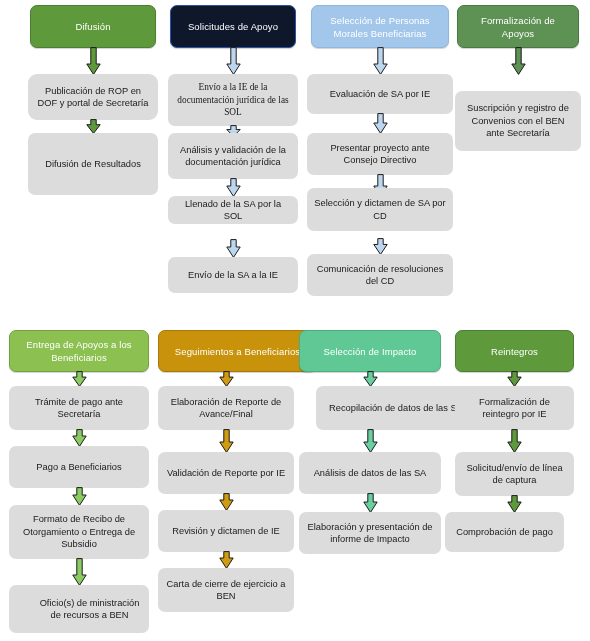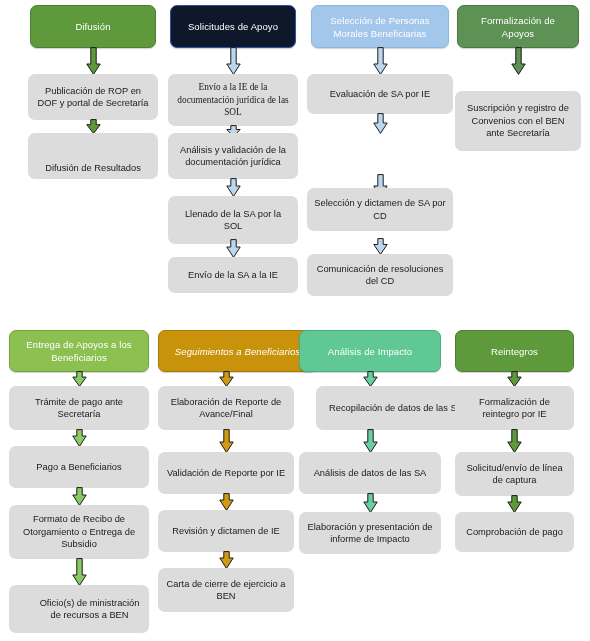--- a/index.html
+++ b/index.html
@@ -51,68 +51,71 @@
 </head>
 <body>
 
 <div id="canvas">
     <div class="header-box" style="position: absolute; left: 30px; top: 5px; width: 126px; height: 43px; background: rgb(94, 154, 60); border: 1px solid rgb(76, 127, 49);">
       <span>Difusión</span>
     </div>
     <svg width="15" height="28" viewBox="0 0 15 28" style="position: absolute; left: 85.5px; top: 47px;">
       <path d="M 4.8 0.6 L 10.2 0.6 L 10.2 17 L 14.2 17 L 7.5 27.4 L 0.8 17 L 4.8 17 Z" fill="#5E9A3C" stroke="#1b1b1b" stroke-width="1" stroke-linejoin="miter"></path>
     </svg>
-    <div class="step-box" style="position: absolute; left: 28px; top: 74px; width: 130px; height: 46px;">
+    <div class="step-box" style="position: absolute; left: 28px; top: 74px; width: 130px; height: 46px; border-radius: 9px;">
       <span>Publicación de ROP en DOF y portal de Secretaría</span>
     </div>
     <svg width="15" height="15" viewBox="0 0 15 15" style="position: absolute; left: 85.5px; top: 119px;">
       <path d="M 4.8 0.6 L 10.2 0.6 L 10.2 5.699999999999999 L 14.2 5.699999999999999 L 7.5 14.4 L 0.8 5.699999999999999 L 4.8 5.699999999999999 Z" fill="#5E9A3C" stroke="#1b1b1b" stroke-width="1" stroke-linejoin="miter"></path>
     </svg>
-    <div class="step-box" style="position: absolute; left: 28px; top: 133px; width: 130px; height: 46px; align-items: flex-end;">
+    <div class="step-box" style="position: absolute; left: 28px; top: 133px; width: 130px; height: 62px;">
       <span>Difusión de Resultados</span>
     </div>
     <div class="header-box" style="position: absolute; left: 170px; top: 5px; width: 126px; height: 43px; background: #0f172a; border: 1px solid rgb(42, 83, 168);">
       <span>Solicitudes de Apoyo</span>
     </div>
     <svg width="15" height="28" viewBox="0 0 15 28" style="position: absolute; left: 225.5px; top: 47px;">
       <path d="M 4.8 0.6 L 10.2 0.6 L 10.2 17 L 14.2 17 L 7.5 27.4 L 0.8 17 L 4.8 17 Z" fill="#BCD6EE" stroke="#1b1b1b" stroke-width="1" stroke-linejoin="miter"></path>
     </svg>
     <div class="step-box" style="position: absolute; left: 168px; top: 74px; width: 130px; height: 52px; font-family: Liberation Serif, serif;">
       <span>Envío a la IE de la documentación jurídica de las SOL</span>
     </div>
     <svg width="15" height="12" viewBox="0 0 15 12" style="position: absolute; left: 225.5px; top: 125px;">
       <path d="M 4.8 0.6 L 10.2 0.6 L 10.2 4.5600000000000005 L 14.2 4.5600000000000005 L 7.5 11.4 L 0.8 4.5600000000000005 L 4.8 4.5600000000000005 Z" fill="#BCD6EE" stroke="#1b1b1b" stroke-width="1" stroke-linejoin="miter"></path>
     </svg>
     <div class="step-box" style="position: absolute; left: 168px; top: 133px; width: 130px; height: 46px;">
       <span>Análisis y validación de la documentación jurídica</span>
     </div>
     <svg width="15" height="19" viewBox="0 0 15 19" style="position: absolute; left: 225.5px; top: 178px;">
       <path d="M 4.8 0.6 L 10.2 0.6 L 10.2 8 L 14.2 8 L 7.5 18.4 L 0.8 8 L 4.8 8 Z" fill="#BCD6EE" stroke="#1b1b1b" stroke-width="1" stroke-linejoin="miter"></path>
     </svg>
-    <div class="step-box" style="position: absolute; left: 168px; top: 196px; width: 130px; height: 48px;">
+    <div class="step-box" style="position: absolute; left: 168px; top: 196px; width: 130px; height: 28px;">
       <span>Llenado de la SA por la SOL</span>
     </div>
     <svg width="15" height="19" viewBox="0 0 15 19" style="position: absolute; left: 225.5px; top: 239px;">
       <path d="M 4.8 0.6 L 10.2 0.6 L 10.2 8 L 14.2 8 L 7.5 18.4 L 0.8 8 L 4.8 8 Z" fill="#BCD6EE" stroke="#1b1b1b" stroke-width="1" stroke-linejoin="miter"></path>
     </svg>
     <div class="step-box" style="position: absolute; left: 168px; top: 257px; width: 130px; height: 36px;">
       <span>Envío de la SA a la IE</span>
     </div>
     <div class="header-box" style="position: absolute; left: 311px; top: 5px; width: 138px; height: 43px; background: rgb(163, 198, 235); border: 1px solid rgb(143, 182, 222);">
       <span>Selección de Personas Morales Beneficiarias</span>
     </div>
     <svg width="15" height="28" viewBox="0 0 15 28" style="position: absolute; left: 372.5px; top: 47px;">
       <path d="M 4.8 0.6 L 10.2 0.6 L 10.2 17 L 14.2 17 L 7.5 27.4 L 0.8 17 L 4.8 17 Z" fill="#BCD6EE" stroke="#1b1b1b" stroke-width="1" stroke-linejoin="miter"></path>
     </svg>
     <div class="step-box" style="position: absolute; left: 307px; top: 74px; width: 146px; height: 40px; text-align: center;">
       <span>Evaluación de SA por IE</span>
     </div>
     <svg width="15" height="21" viewBox="0 0 15 21" style="position: absolute; left: 372.5px; top: 113px;">
       <path d="M 4.8 0.6 L 10.2 0.6 L 10.2 10 L 14.2 10 L 7.5 20.4 L 0.8 10 L 4.8 10 Z" fill="#BCD6EE" stroke="#1b1b1b" stroke-width="1" stroke-linejoin="miter"></path>
     </svg>
+    <div class="step-box" style="position: absolute; left: 307px; top: 133px; width: 146px; height: 42px;">
+      <span>Presentar proyecto ante Consejo Directivo</span>
+    </div>
     <svg width="15" height="23" viewBox="0 0 15 23" style="position: absolute; left: 372.5px; top: 174px;">
       <path d="M 4.8 0.6 L 10.2 0.6 L 10.2 12 L 14.2 12 L 7.5 22.4 L 0.8 12 L 4.8 12 Z" fill="#BCD6EE" stroke="#1b1b1b" stroke-width="1" stroke-linejoin="miter"></path>
     </svg>
     <div class="step-box" style="position: absolute; left: 307px; top: 188px; width: 146px; height: 43px;">
       <span>Selección y dictamen de SA por CD</span>
     </div>
     <svg width="15" height="17" viewBox="0 0 15 17" style="position: absolute; left: 372.5px; top: 238px;">
       <path d="M 4.8 0.6 L 10.2 0.6 L 10.2 6.460000000000001 L 14.2 6.460000000000001 L 7.5 16.4 L 0.8 6.460000000000001 L 4.8 6.460000000000001 Z" fill="#BCD6EE" stroke="#1b1b1b" stroke-width="1" stroke-linejoin="miter"></path>
     </svg>
     <div class="step-box" style="position: absolute; left: 307px; top: 254px; width: 146px; height: 42px;">
@@ -147,21 +150,21 @@
     </svg>
     <div class="step-box" style="position: absolute; left: 9px; top: 505px; width: 140px; height: 54px;">
       <span>Formato de Recibo de Otorgamiento o Entrega de Subsidio</span>
     </div>
     <svg width="15" height="28" viewBox="0 0 15 28" style="position: absolute; left: 71.5px; top: 558px;">
       <path d="M 4.8 0.6 L 10.2 0.6 L 10.2 17 L 14.2 17 L 7.5 27.4 L 0.8 17 L 4.8 17 Z" fill="#8CCB63" stroke="#1b1b1b" stroke-width="1" stroke-linejoin="miter"></path>
     </svg>
     <div class="step-box" style="position: absolute; left: 9px; top: 585px; width: 140px; height: 48px; padding-left: 28px;">
       <span>Oficio(s) de ministración de recursos a BEN</span>
     </div>
-    <div class="header-box" style="position: absolute; left: 158px; top: 330px; width: 159px; height: 42px; background: rgb(200, 146, 11); border: 1px solid rgb(166, 121, 8); font-style: italic;">
+    <div class="header-box" style="position: absolute; left: 158px; top: 330px; width: 159px; height: 42px; background: rgb(200, 146, 11); border: 1px solid rgb(166, 121, 8);">
       <span>Seguimientos a Beneficiarios</span>
     </div>
     <svg width="15" height="16" viewBox="0 0 15 16" style="position: absolute; left: 218.5px; top: 371px;">
       <path d="M 4.8 0.6 L 10.2 0.6 L 10.2 6.08 L 14.2 6.08 L 7.5 15.4 L 0.8 6.08 L 4.8 6.08 Z" fill="#D09B12" stroke="#1b1b1b" stroke-width="1" stroke-linejoin="miter"></path>
     </svg>
     <div class="step-box" style="position: absolute; left: 158px; top: 386px; width: 136px; height: 44px;">
       <span>Elaboración de Reporte de Avance/Final</span>
     </div>
     <svg width="15" height="24" viewBox="0 0 15 24" style="position: absolute; left: 218.5px; top: 429px;">
       <path d="M 4.8 0.6 L 10.2 0.6 L 10.2 13 L 14.2 13 L 7.5 23.4 L 0.8 13 L 4.8 13 Z" fill="#D09B12" stroke="#1b1b1b" stroke-width="1" stroke-linejoin="miter"></path>
@@ -175,21 +178,21 @@
     <div class="step-box" style="position: absolute; left: 158px; top: 510px; width: 136px; height: 42px;">
       <span>Revisión y dictamen de IE</span>
     </div>
     <svg width="15" height="18" viewBox="0 0 15 18" style="position: absolute; left: 218.5px; top: 551px;">
       <path d="M 4.8 0.6 L 10.2 0.6 L 10.2 7 L 14.2 7 L 7.5 17.4 L 0.8 7 L 4.8 7 Z" fill="#D09B12" stroke="#1b1b1b" stroke-width="1" stroke-linejoin="miter"></path>
     </svg>
     <div class="step-box" style="position: absolute; left: 158px; top: 568px; width: 136px; height: 44px;">
       <span>Carta de cierre de ejercicio a BEN</span>
     </div>
     <div class="header-box" style="position: absolute; left: 299px; top: 330px; width: 142px; height: 42px; background: rgb(95, 200, 149); border: 1px solid rgb(75, 174, 126);">
-      <span>Análisis de Impacto</span>
+      <span>Selección de Impacto</span>
     </div>
     <svg width="15" height="16" viewBox="0 0 15 16" style="position: absolute; left: 362.5px; top: 371px;">
       <path d="M 4.8 0.6 L 10.2 0.6 L 10.2 6.08 L 14.2 6.08 L 7.5 15.4 L 0.8 6.08 L 4.8 6.08 Z" fill="#6ACF9E" stroke="#1b1b1b" stroke-width="1" stroke-linejoin="miter"></path>
     </svg>
     <div class="step-box" style="position: absolute; left: 316px; top: 386px; width: 160px; height: 44px;">
       <span>Recopilación de datos de las SA</span>
     </div>
     <svg width="15" height="24" viewBox="0 0 15 24" style="position: absolute; left: 362.5px; top: 429px;">
       <path d="M 4.8 0.6 L 10.2 0.6 L 10.2 13 L 14.2 13 L 7.5 23.4 L 0.8 13 L 4.8 13 Z" fill="#6ACF9E" stroke="#1b1b1b" stroke-width="1" stroke-linejoin="miter"></path>
     </svg>
@@ -213,16 +216,16 @@
     </div>
     <svg width="15" height="24" viewBox="0 0 15 24" style="position: absolute; left: 507px; top: 429px;">
       <path d="M 4.8 0.6 L 10.2 0.6 L 10.2 13 L 14.2 13 L 7.5 23.4 L 0.8 13 L 4.8 13 Z" fill="#5E9A3C" stroke="#1b1b1b" stroke-width="1" stroke-linejoin="miter"></path>
     </svg>
     <div class="step-box" style="position: absolute; left: 455px; top: 452px; width: 119px; height: 44px;">
       <span>Solicitud/envío de línea de captura</span>
     </div>
     <svg width="15" height="18" viewBox="0 0 15 18" style="position: absolute; left: 507px; top: 495px;">
       <path d="M 4.8 0.6 L 10.2 0.6 L 10.2 7 L 14.2 7 L 7.5 17.4 L 0.8 7 L 4.8 7 Z" fill="#5E9A3C" stroke="#1b1b1b" stroke-width="1" stroke-linejoin="miter"></path>
     </svg>
-    <div class="step-box" style="position: absolute; left: 455px; top: 512px; width: 119px; height: 40px;">
+    <div class="step-box" style="position: absolute; left: 445px; top: 512px; width: 119px; height: 40px;">
       <span>Comprobación de pago</span>
     </div>
   </div>
 
 </body></html>

